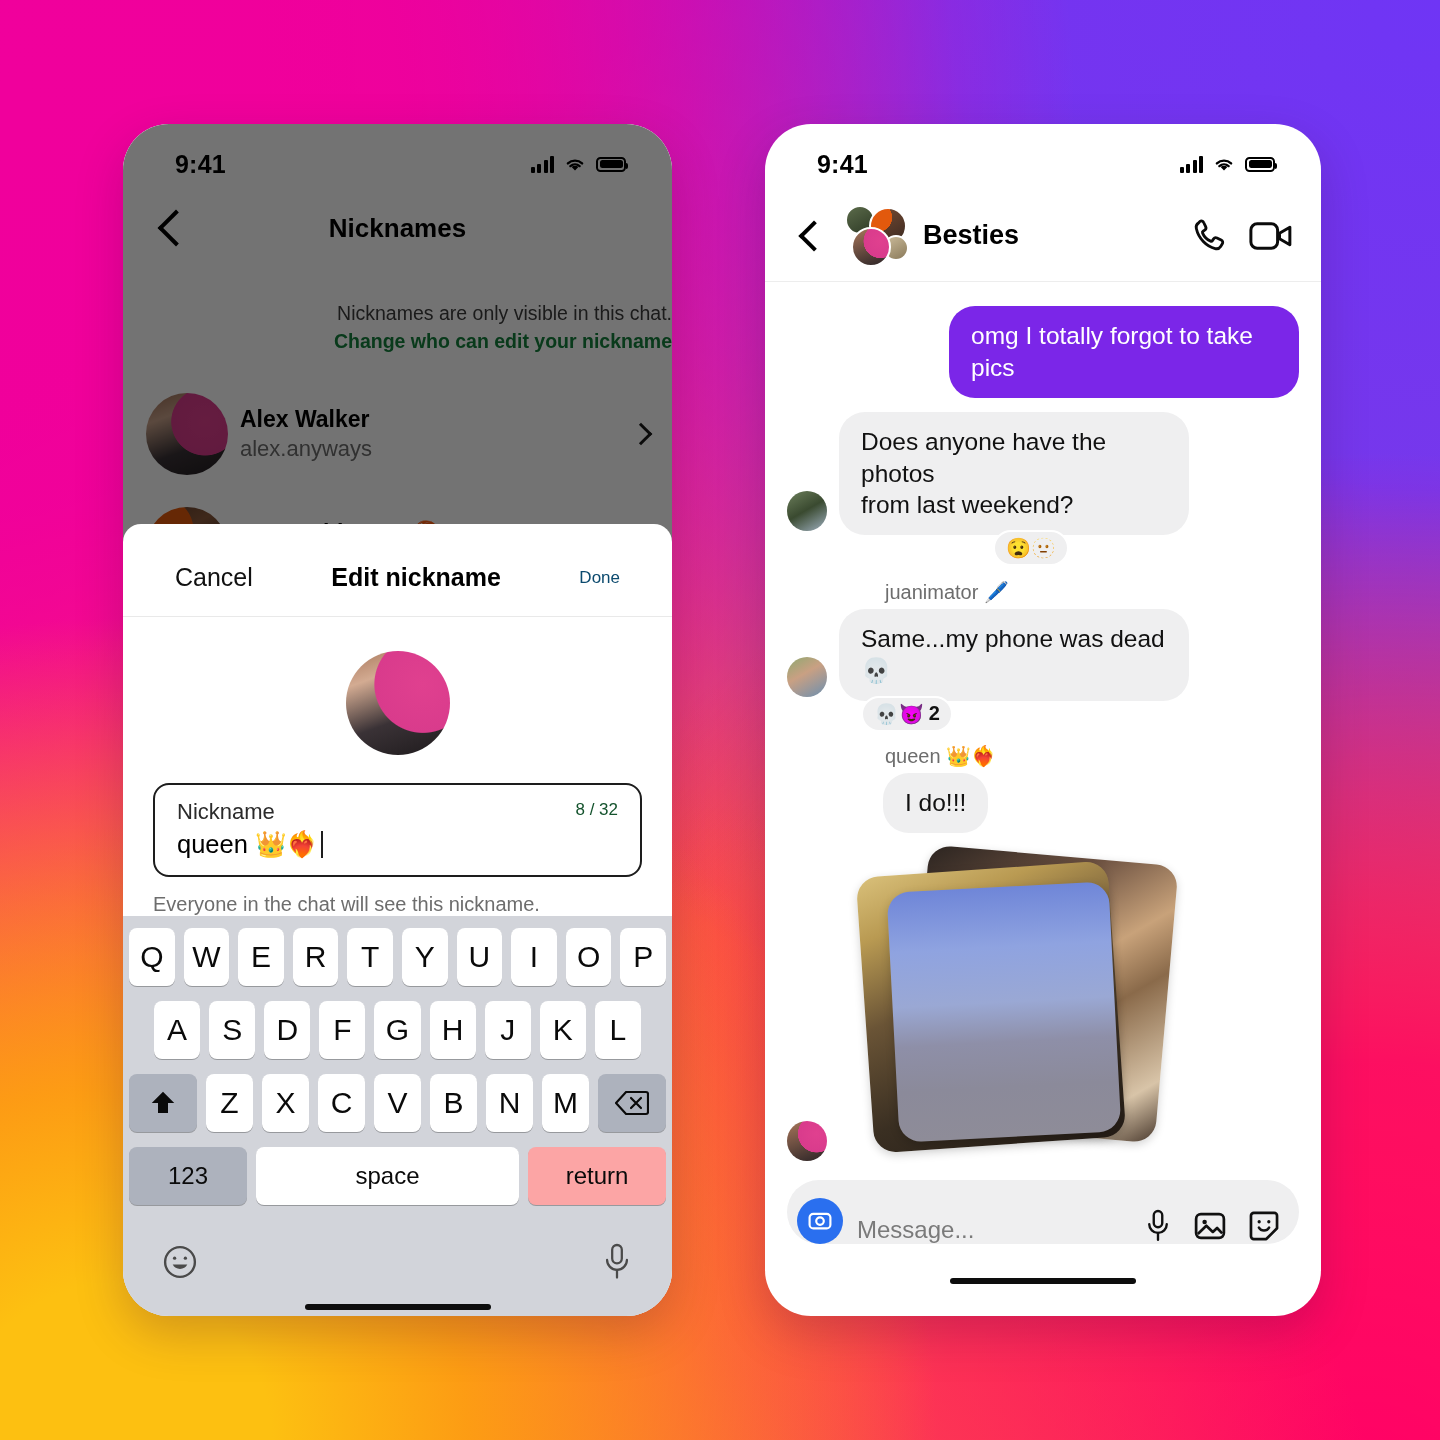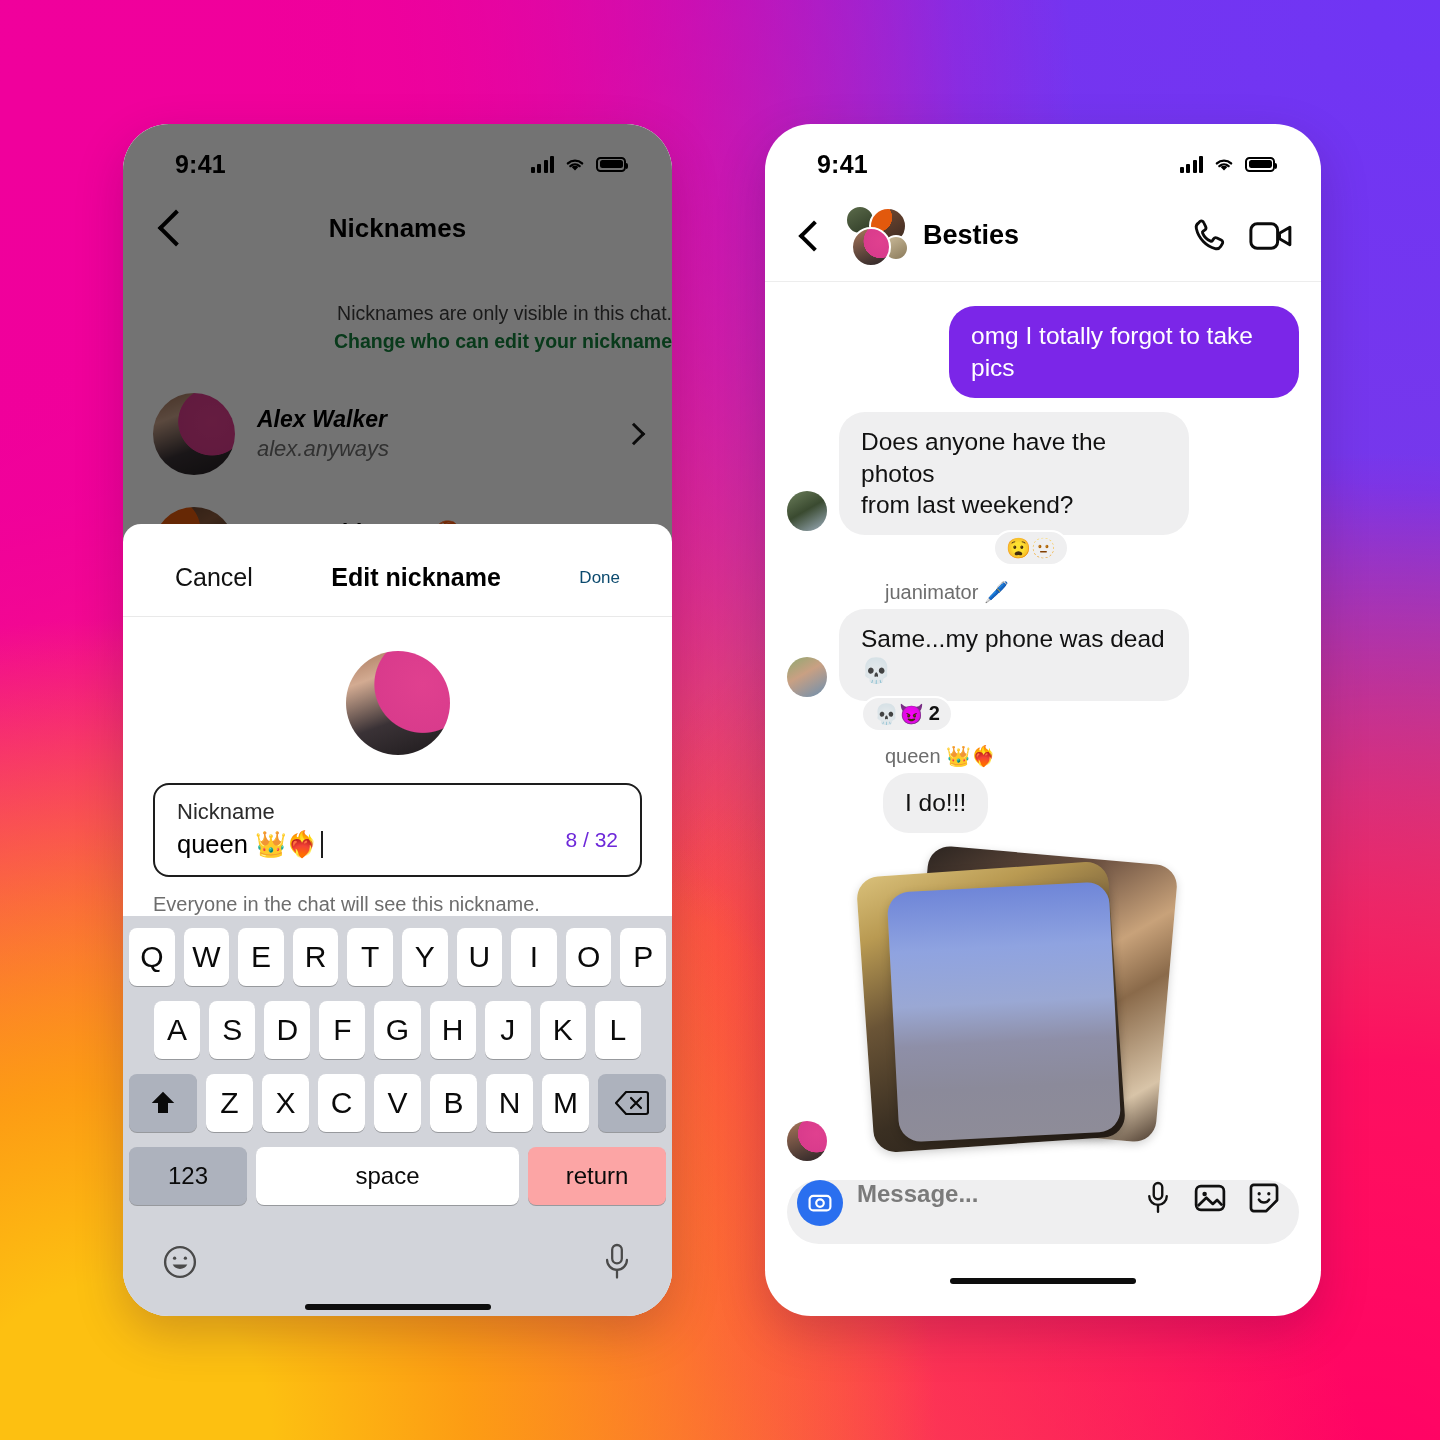--- a/index.html
+++ b/index.html
@@ -46,21 +46,21 @@
   .batt i { position:absolute; left:1.5px; top:1.5px; bottom:1.5px; width:23px; background:#000; border-radius:2.5px; display:block; }
 
   
   #phone-left .dim-layer { position:absolute; inset:0; background:#000; opacity:0.55; z-index:5; pointer-events:none;}
   .nick-screen { position:absolute; inset:0; background:#fff; }
   .nick-nav { height: 76px; display:flex; align-items:center; padding: 0 28px; position:relative;}
   .chev-back { width: 26px; height: 26px; border-left: 4px solid #000; border-bottom: 4px solid #000; transform: rotate(45deg); margin-left: 12px; }
   .nick-title { position:absolute; left:0; right:0; text-align:center; font-size:26px; font-weight:700; color:#000; }
   .nick-sub { text-align:right; font-size:19.5px; color:#3c3c3c; margin-top: 34px; line-height: 1.42; }
   .nick-sub .link { color:#15803d; display:block;font-weight:bold; }
-  .nick-row { display:flex; align-items:center; padding: 16px 30px; gap: 22px; font-style: italic; }
+  .nick-row { display:flex; align-items:center; padding: 16px 23px; gap: 12px; }
   .avatar { border-radius:50%; flex:none; overflow:hidden; position:relative; }
   .nick-row .avatar { width: 82px; height: 82px; }
   .nick-meta { flex:1; }
   .nick-name { font-size: 23px; font-weight: 700; color:#000; line-height:1.3; }
   .nick-handle { font-size: 22px; color:#6d6d6d; line-height:1.35; }
   .chev-right { width: 16px; height: 16px; border-top: 3.5px solid #1a1a1a; border-right: 3.5px solid #1a1a1a; transform: rotate(45deg); }
 
   
   .sheet {
     position:absolute; left:0; right:0; bottom:0; top:400px;
@@ -72,21 +72,21 @@
   .sheet-cancel { font-size:25px; color:#111; }
   .sheet-title { font-size:25px; font-weight:700; color:#000; }
   .sheet-done { font-size:17px; color:#0c4a6e; }
   .sheet-body { padding: 26px 30px 0; }
   .sheet-avatar { width: 104px; height: 104px; border-radius:50%; margin: 8px auto 28px; overflow:hidden; }
   .nick-input {
     border: 2.5px solid #1d1d1d; border-radius: 16px; padding: 14px 22px 16px;
     position:relative;
   }
   .nick-input-label { font-size: 22px; color:#2b2b2b; }
-  .nick-counter { position:absolute; right:22px; top:15px; font-size:21px; color:#6d28d9;margin-top:28px; }
+  .nick-counter { position:absolute; right:22px; top:15px; font-size:17px; color:#14532d; }
   .nick-input-value { font-size: 25.5px; color:#000; margin-top: 4px; display:flex; align-items:center; }
   .caret { display:inline-block; width:2.5px; height:27px; background:#1d1d1d; margin-left:2px; }
   .nick-help { font-size: 20px; color:#6d6d6d; margin-top: 16px; }
 
   
   .keyboard { margin-top:auto; background:#d2d4da; padding: 12px 6px 0; }
   .kb-row { display:flex; justify-content:center; gap: 9px; margin-bottom: 15px; }
   .key {
     background:#fff; border-radius: 8px; height: 58px;
     display:flex; align-items:center; justify-content:center;
@@ -130,21 +130,21 @@
   .react-wrap.right { padding-left:0; padding-right: 196px; text-align:right; margin-bottom: 14px; }
   .react-count { font-size: 20px; font-weight:700; color:#111; }
 
   .photo-stack { position:relative; width: 330px; height: 330px; margin-left: 6px; }
   .ph { position:absolute; border-radius: 22px; overflow:hidden; box-shadow: 0 3px 10px rgba(0,0,0,.18); }
   .ph1 { width: 250px; height: 278px; left: 72px; top: 12px; transform: rotate(5deg); }
   .ph2 { width: 252px; height: 276px; left: 20px; top: 26px; transform: rotate(-4deg); }
   .ph3 { width: 222px; height: 250px; left: 48px; top: 44px; transform: rotate(-3deg); }
 
   .composer { position:absolute; left:22px; right:22px; bottom: 72px; height: 64px;
-    background:#efeff0; border-radius: 32px; display:flex; align-items:flex-start; padding: 0 18px 12px 10px; gap:14px;font-weight:bold; }
+    background:#efeff0; border-radius: 32px; display:flex; align-items:flex-end; padding: 0 18px 0 10px; gap:14px; }
   .cam-btn { width: 46px; height: 46px; border-radius:50%; background:#2A6FEF; display:flex; align-items:center; justify-content:center; flex:none;}
   .composer-ph { flex:1; font-size: 24px; color:#7a7a7a; }
   .comp-icons { display:flex; gap: 20px; align-items:center; }
 </style>
 </head>
 <body>
 
 <div class="phone" id="phone-left">
 
   <div class="nick-screen">

